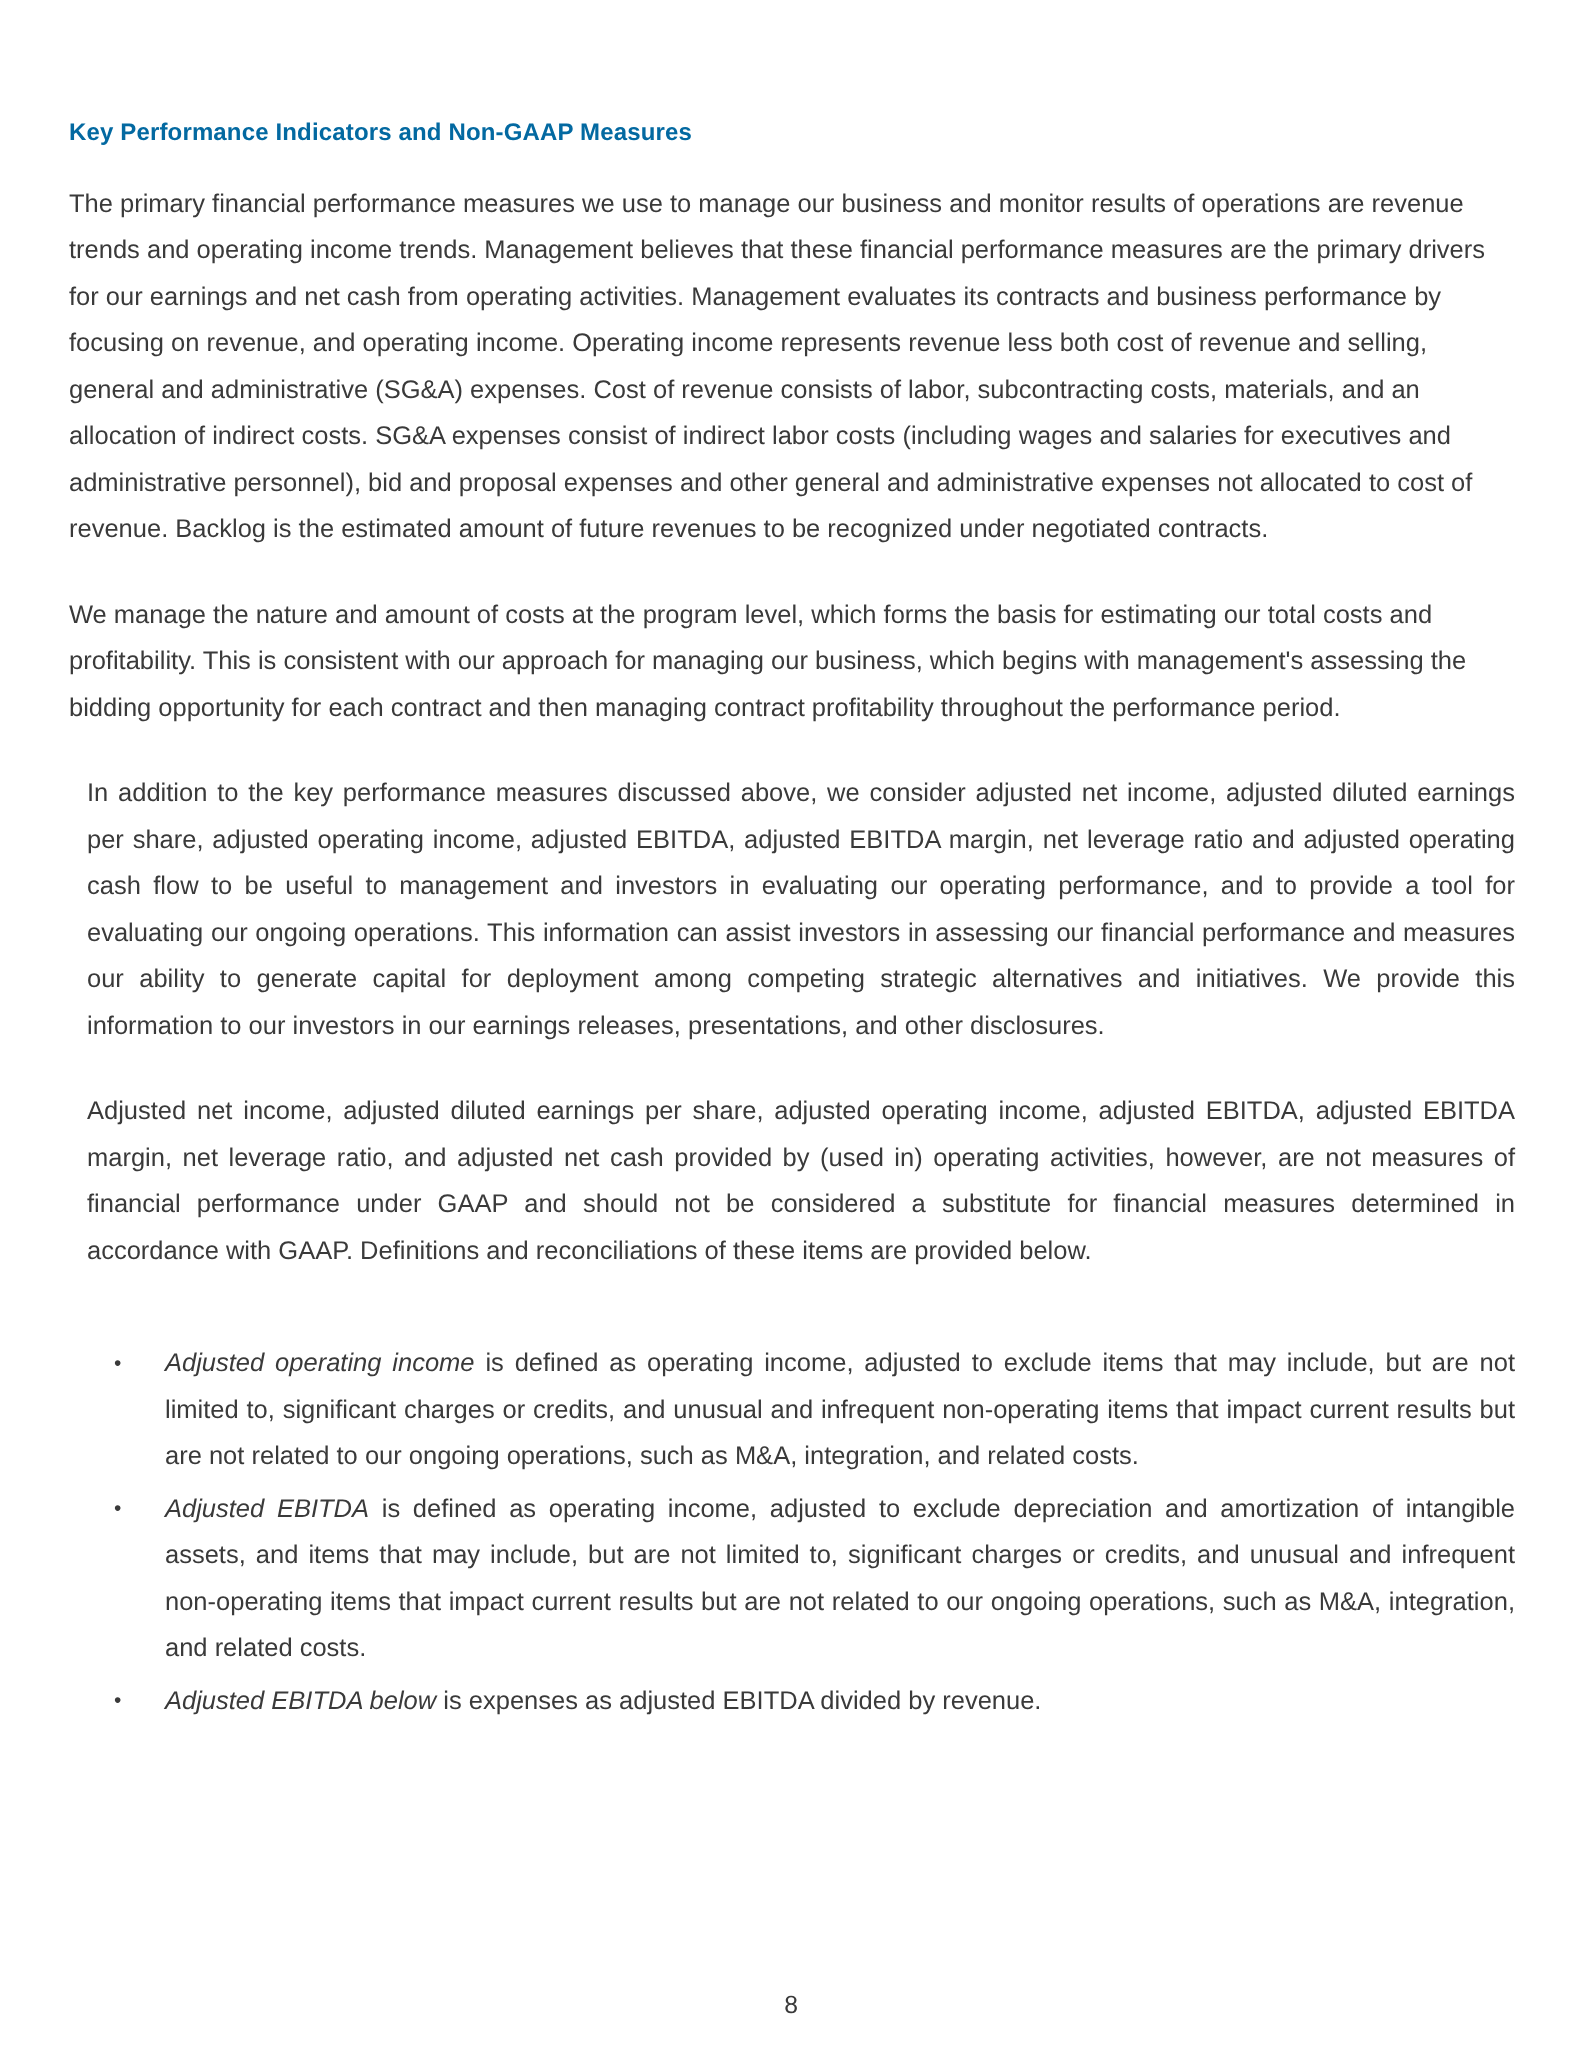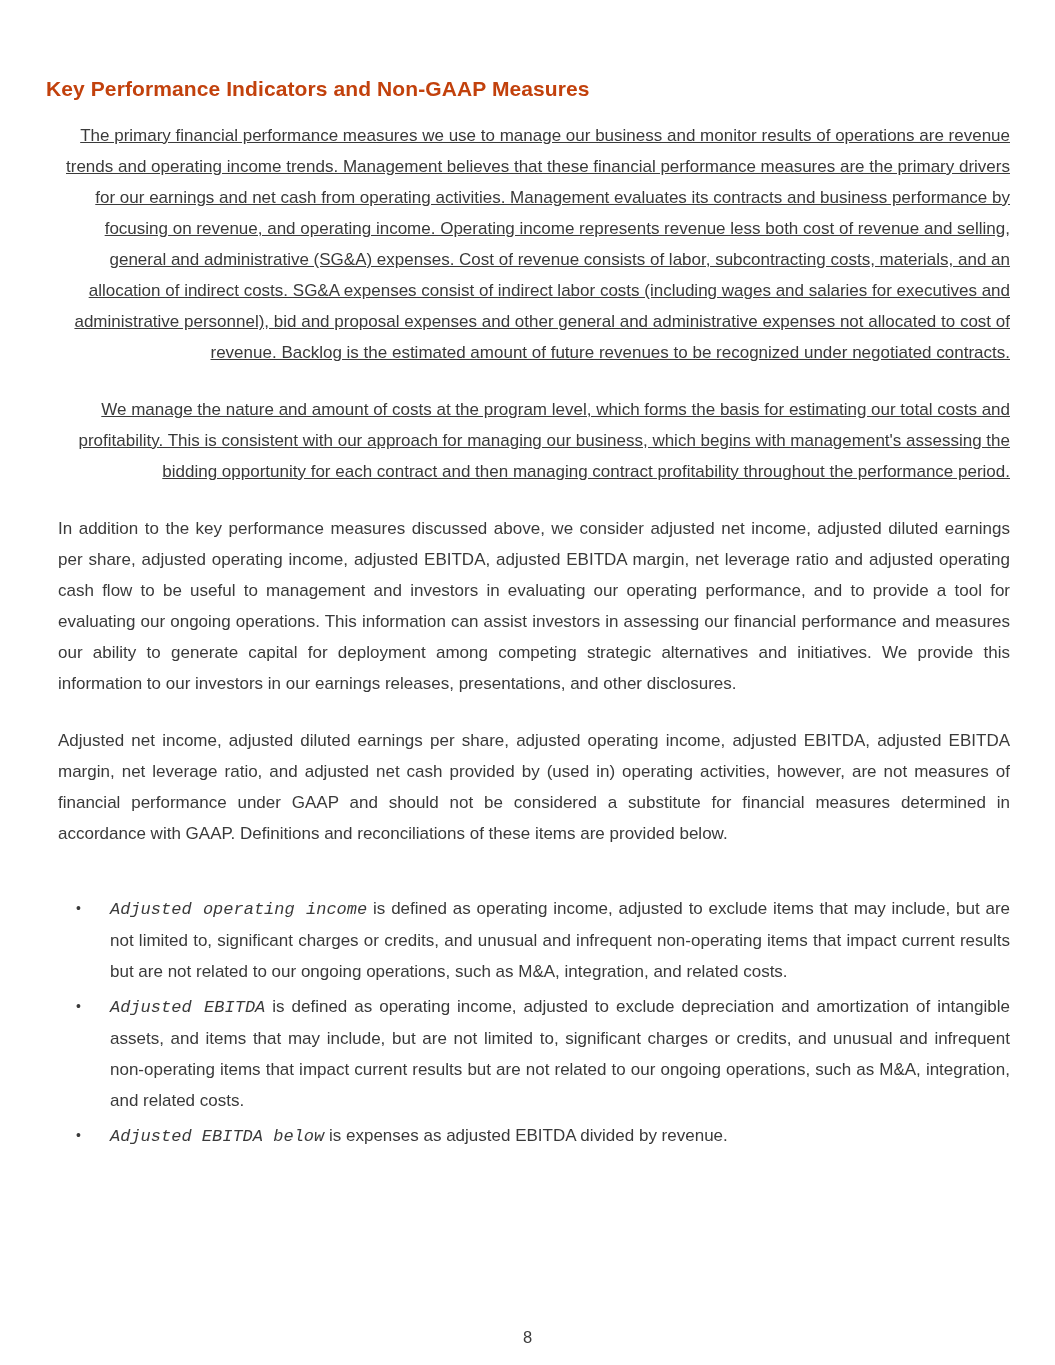--- a/index.html
+++ b/index.html
@@ -14,51 +14,51 @@
     background: #ffffff;
     overflow: hidden;
   }
   .content {
     padding: 73px 45px 0 46px;
     color: #3a3a3a;
     font-size: 17px;
     line-height: 31px;
   }
   .heading {
-    font-size: 21px;
+    font-size: 16px;
     font-weight: bold;
-    color: #c2410c;
+    color: #0369a1;
     letter-spacing: 0.1px;
     margin-bottom: 16px;
   }
   .para {
     margin-bottom: 26px;
     font-weight: 400;
   }
-  .para.left  { text-align: right; text-decoration: underline; }
+  .para.left  { text-align: left; }
   .para.just  { text-align: justify; margin-left: 12px; }
   .spacer-before-list { height: 18px; }
   .def-list {
     list-style: none;
     margin: 0;
   }
   .def-item {
     position: relative;
     padding-left: 64px;
     text-align: justify;
     margin-bottom: 4px;
   }
   .bullet-glyph {
     position: absolute;
     left: 30px;
     top: 0;
     font-size: 14px;
     color: #3a3a3a;
   }
-  .def-term { font-style: italic; font-family: Liberation Mono, monospace; }
+  .def-term { font-style: italic; }
   .page-number {
     position: absolute;
     bottom: 18px;
     left: 0;
     width: 100%;
     text-align: center;
     font-size: 16.5px;
     color: #3a3a3a;
   }
 </style>

